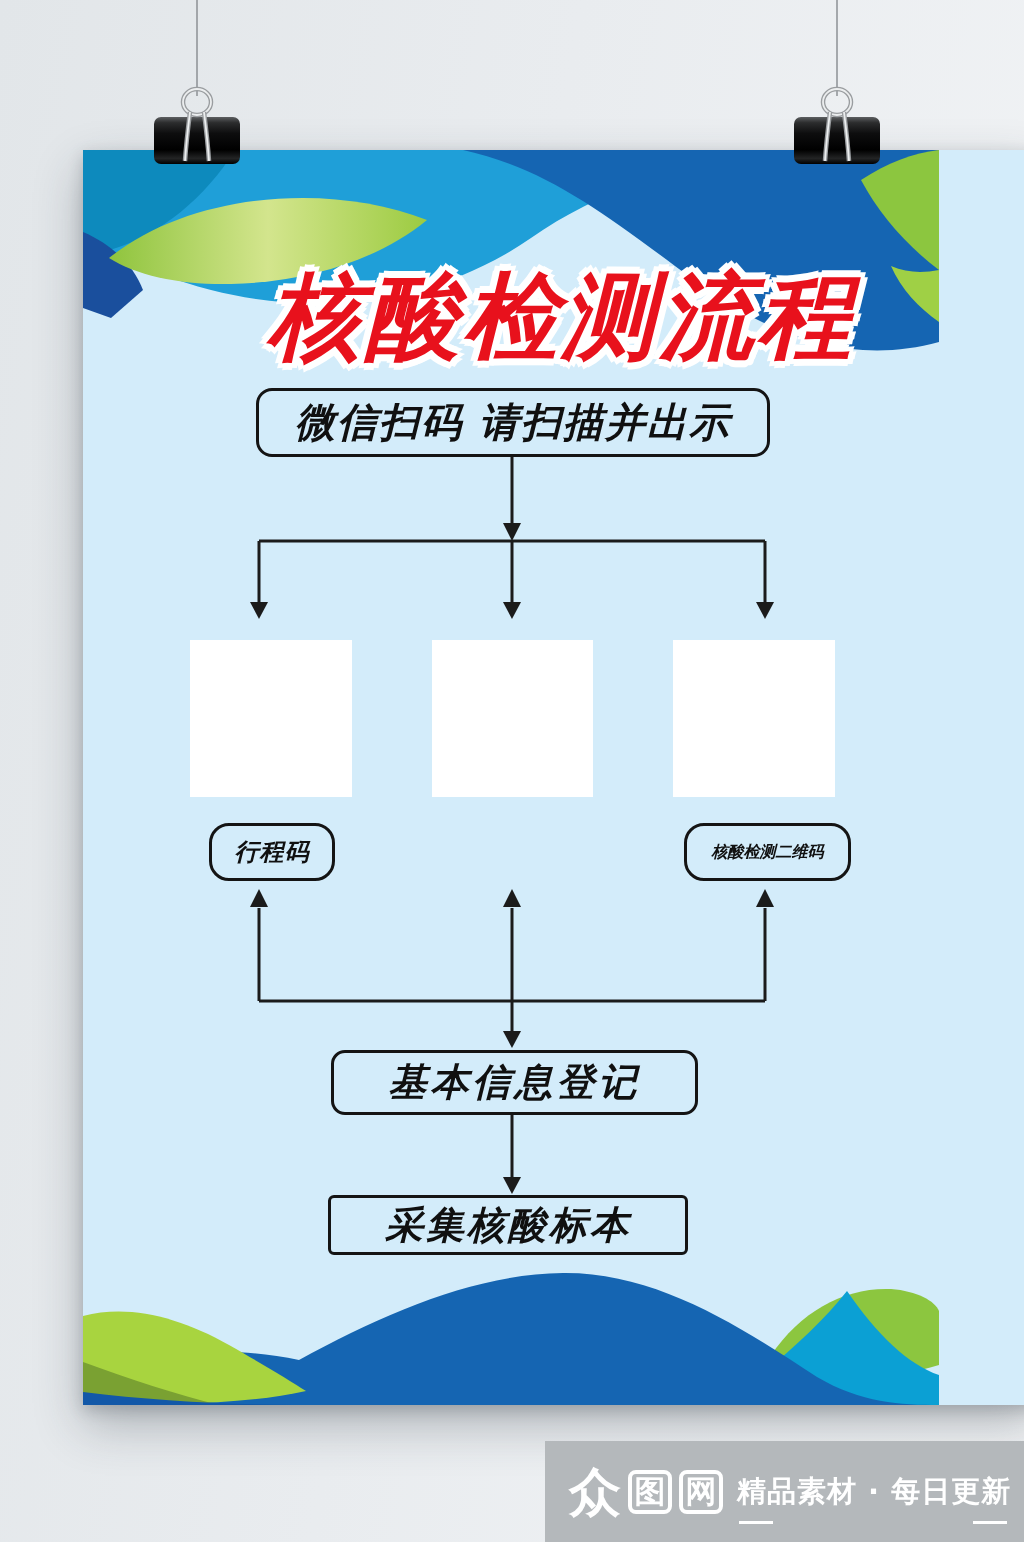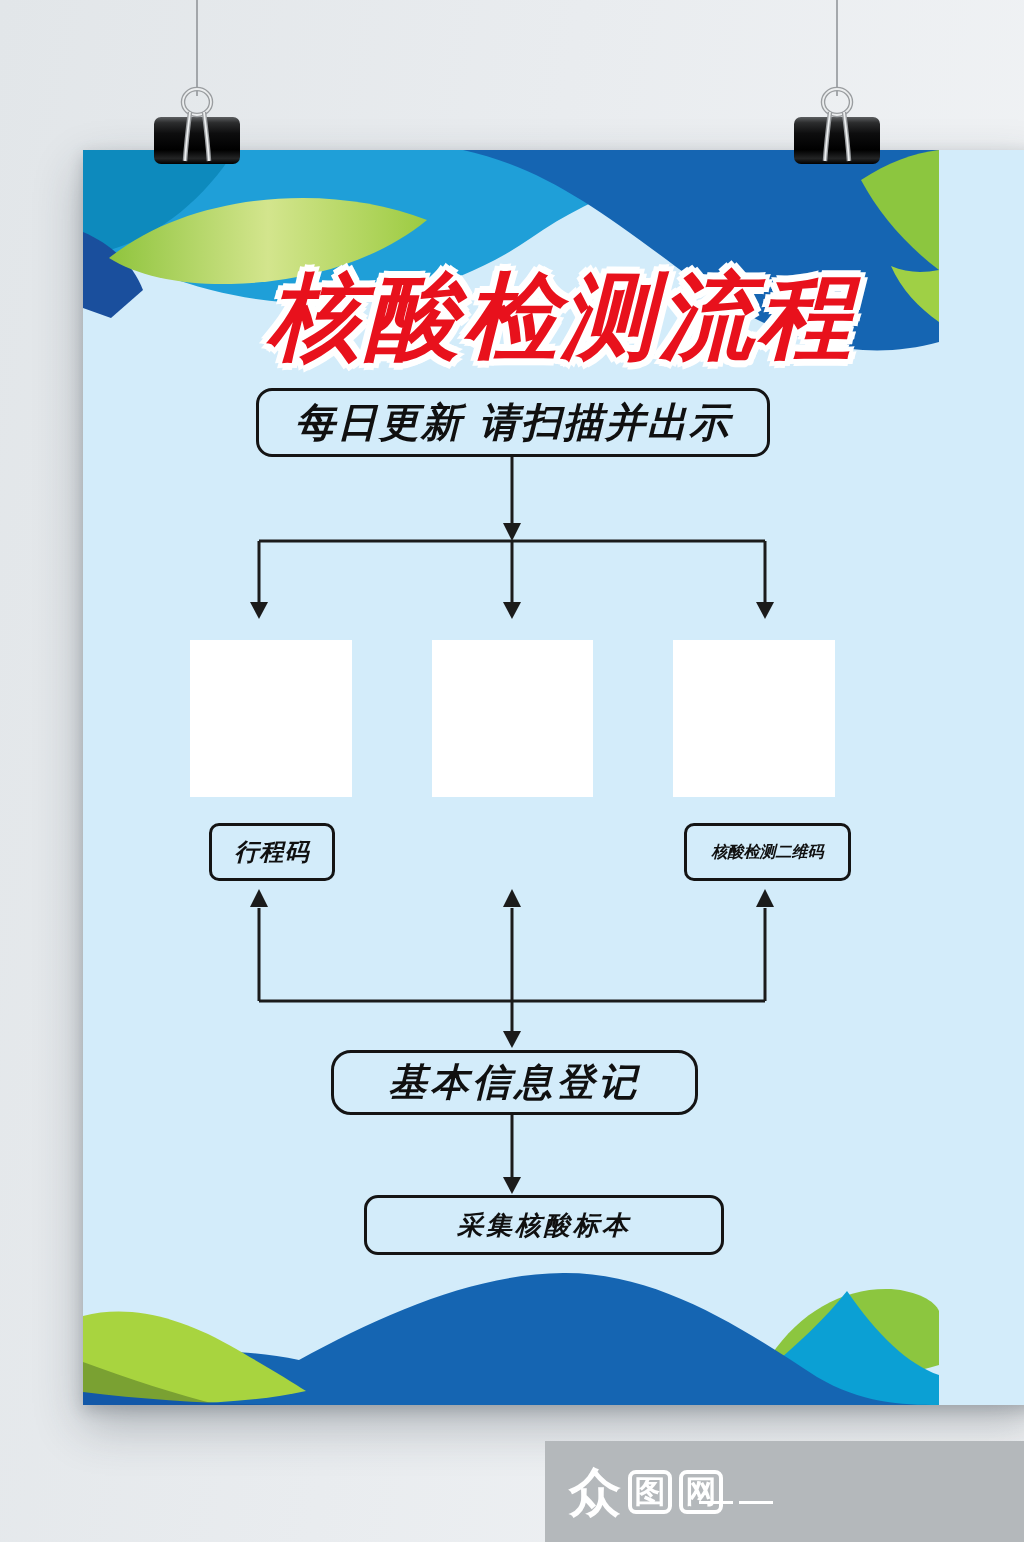--- a/index.html
+++ b/index.html
@@ -22,25 +22,25 @@
   .poster-title{position:absolute;left:0;right:0;top:108px;text-align:center;
     font-size:94px;font-weight:900;letter-spacing:4px;line-height:1.25;color:var(--title-red);
     text-shadow:-5px -5px 0 #fff,5px -5px 0 #fff,-5px 5px 0 #fff,5px 5px 0 #fff,
       -7px 0 0 #fff,7px 0 0 #fff,0 -7px 0 #fff,0 7px 0 #fff;}
   .flow-box{position:absolute;border:3px solid #141414;background:transparent;
     display:flex;align-items:center;justify-content:center;color:#101010;font-weight:700;
     white-space:nowrap;}
   .step-scan{left:173px;top:238px;width:514px;height:69px;border-radius:16px;font-size:40px;letter-spacing:2px;}
   .qr{position:absolute;top:490px;height:157px;background:#ffffff;}
   .qr1{left:107px;width:162px;} .qr2{left:349px;width:161px;} .qr3{left:590px;width:162px;}
-  .qr-label{top:673px;height:58px;border-radius:10px;font-size:24px;letter-spacing:1px;}
+  .qr-label{top:673px;height:58px;border-radius:20px;font-size:24px;letter-spacing:1px;}
   .lab1{left:126px;width:126px;} .lab2{left:354px;width:164px;}
   .lab3{left:601px;width:167px;font-size:16px;letter-spacing:0;}
-  .step-register{left:248px;top:900px;width:367px;height:65px;border-radius:20px;font-size:38px;letter-spacing:4px;}
-  .step-collect{left:245px;top:1045px;width:360px;height:60px;border-radius:14px;font-size:26px;letter-spacing:3px;margin-left:36px;}
+  .step-register{left:248px;top:900px;width:367px;height:65px;border-radius:14px;font-size:38px;letter-spacing:4px;}
+  .step-collect{left:245px;top:1045px;width:360px;height:60px;border-radius:6px;font-size:38px;letter-spacing:3px;}
   .flow-arrows{position:absolute;left:0;top:0;pointer-events:none;}
   .watermark{position:absolute;left:545px;top:1441px;width:479px;height:101px;z-index:6;
     background:var(--watermark-gray);display:flex;align-items:center;padding-left:24px;gap:14px;}
   .logo{display:flex;align-items:center;gap:7px;color:#fff;}
   .logo-plain{font-size:52px;font-weight:900;line-height:1;}
   .logo-boxed{width:44px;height:44px;border:4px solid #fff;border-radius:8px;
     display:flex;align-items:center;justify-content:center;font-size:31px;font-weight:900;line-height:1;}
   .tagline{position:relative;color:#fff;font-size:29px;font-weight:700;letter-spacing:1px;white-space:nowrap;}
   .tag-underline{position:absolute;height:3px;width:34px;background:#fff;bottom:-12px;}
   .u-left{left:2px;} .u-right{right:4px;}
@@ -141,38 +141,39 @@
         <path d="M420 452 L438 452 L429 469 Z"></path>
         <path d="M673 452 L691 452 L682 469 Z"></path>
         <path d="M167 757 L185 757 L176 739 Z"></path>
         <path d="M420 757 L438 757 L429 739 Z"></path>
         <path d="M673 757 L691 757 L682 739 Z"></path>
         <path d="M420 881 L438 881 L429 898 Z"></path>
         <path d="M420 1027 L438 1027 L429 1044 Z"></path>
       </g>
     </svg>
 
-    <div class="flow-box step-scan">每日更新 请扫描并出示</div>
+    <div class="flow-box step-scan">微信扫码 请扫描并出示</div>
 
     <div class="qr qr1"></div>
     <div class="qr qr2"></div>
     <div class="qr qr3"></div>
 
     <div class="flow-box qr-label lab1">行程码</div>
     <div class="flow-box qr-label lab3">核酸检测二维码</div>
 
     <div class="flow-box step-register">基本信息登记</div>
     <div class="flow-box step-collect">采集核酸标本</div>
   </div>
 
   <div class="watermark">
     <div class="logo">
       <span class="logo-plain">众</span>
       <span class="logo-boxed">图</span>
       <span class="logo-boxed">网</span>
     </div>
     <div class="tagline">
+      <span>精品素材 · 每日更新</span>
       <span class="tag-underline u-left"></span>
       <span class="tag-underline u-right"></span>
     </div>
   </div>
 
 </div>
 
 </body></html>

